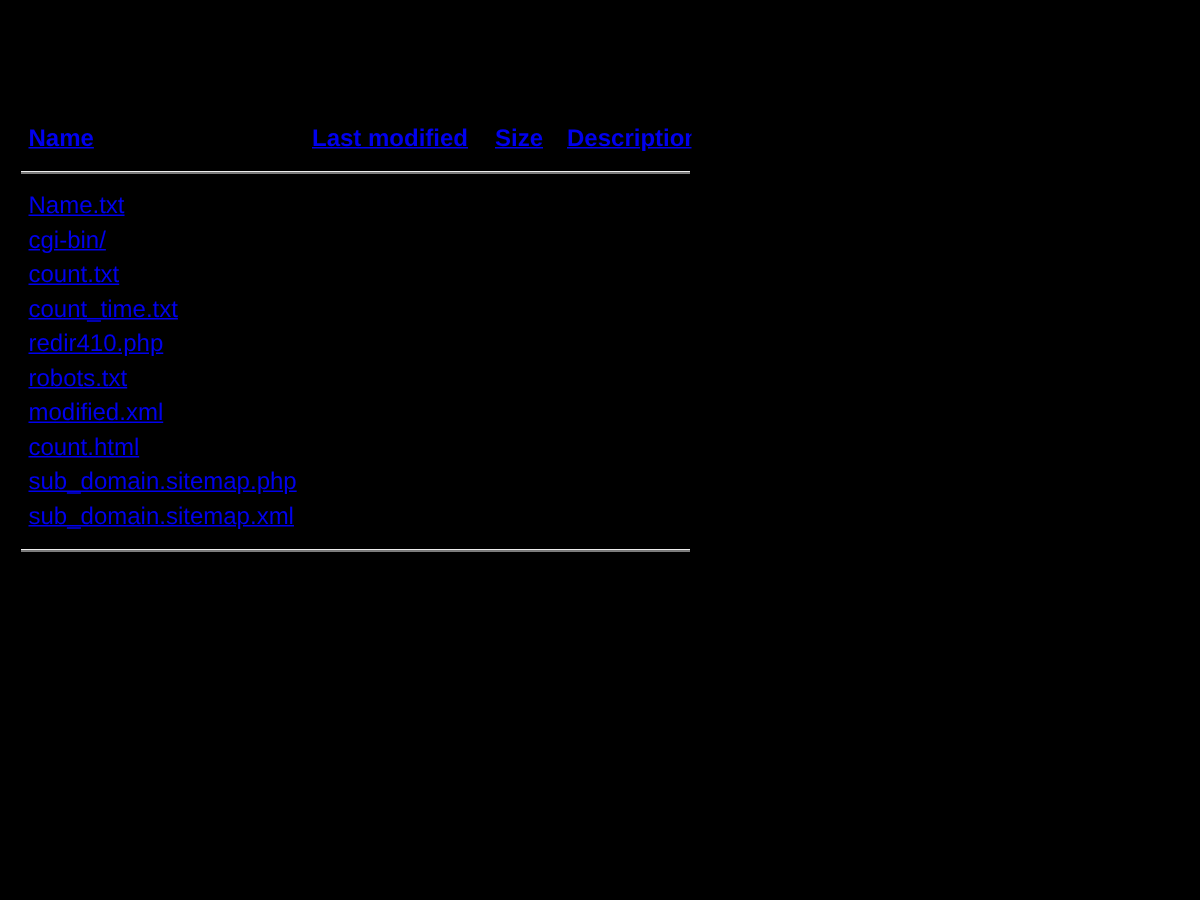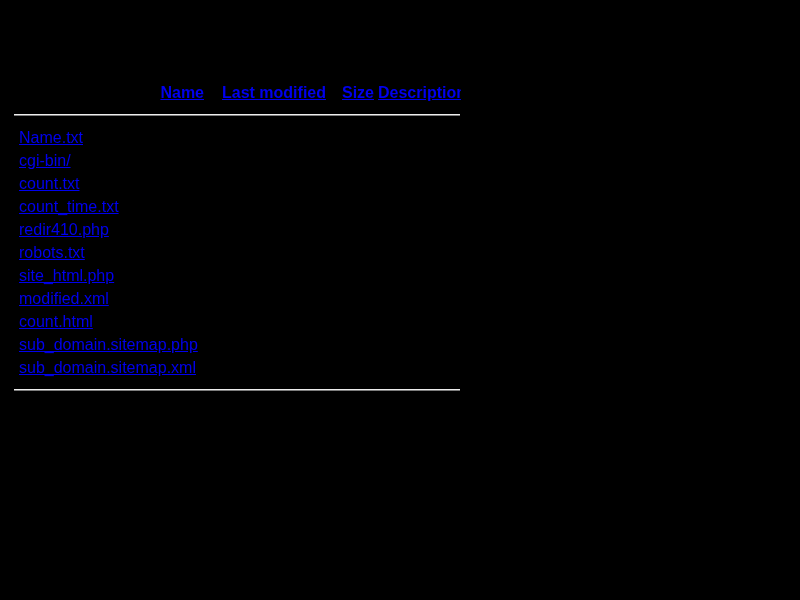--- a/index.html
+++ b/index.html
@@ -26,21 +26,21 @@
     line-height: 19px;
   }
   .index-table th,
   .index-table td {
     padding: 1px;
     white-space: nowrap;
     overflow: hidden;
   }
   .index-table th {
     font-weight: bold;
-    text-align: right;
+    text-align: left;
   }
   .index-table td {
     text-align: left;
   }
   a {
     color: #0000EE;
     text-decoration: underline;
   }
   .hr-cell {
     padding: 0 1px;
@@ -140,29 +140,20 @@
   <tr>
     <td></td>
     <td>
       <a href="#" class="file-link">robots.txt</a>
     </td>
     <td></td>
     <td></td>
     <td></td>
   </tr>
 
-  <tr>
-    <td></td>
-    <td>
-      <a href="#" class="file-link">site_html.php</a>
-    </td>
-    <td></td>
-    <td></td>
-    <td></td>
-  </tr>
 
   <tr>
     <td></td>
     <td>
       <a href="#" class="file-link">modified.xml</a>
     </td>
     <td></td>
     <td></td>
     <td></td>
   </tr>

